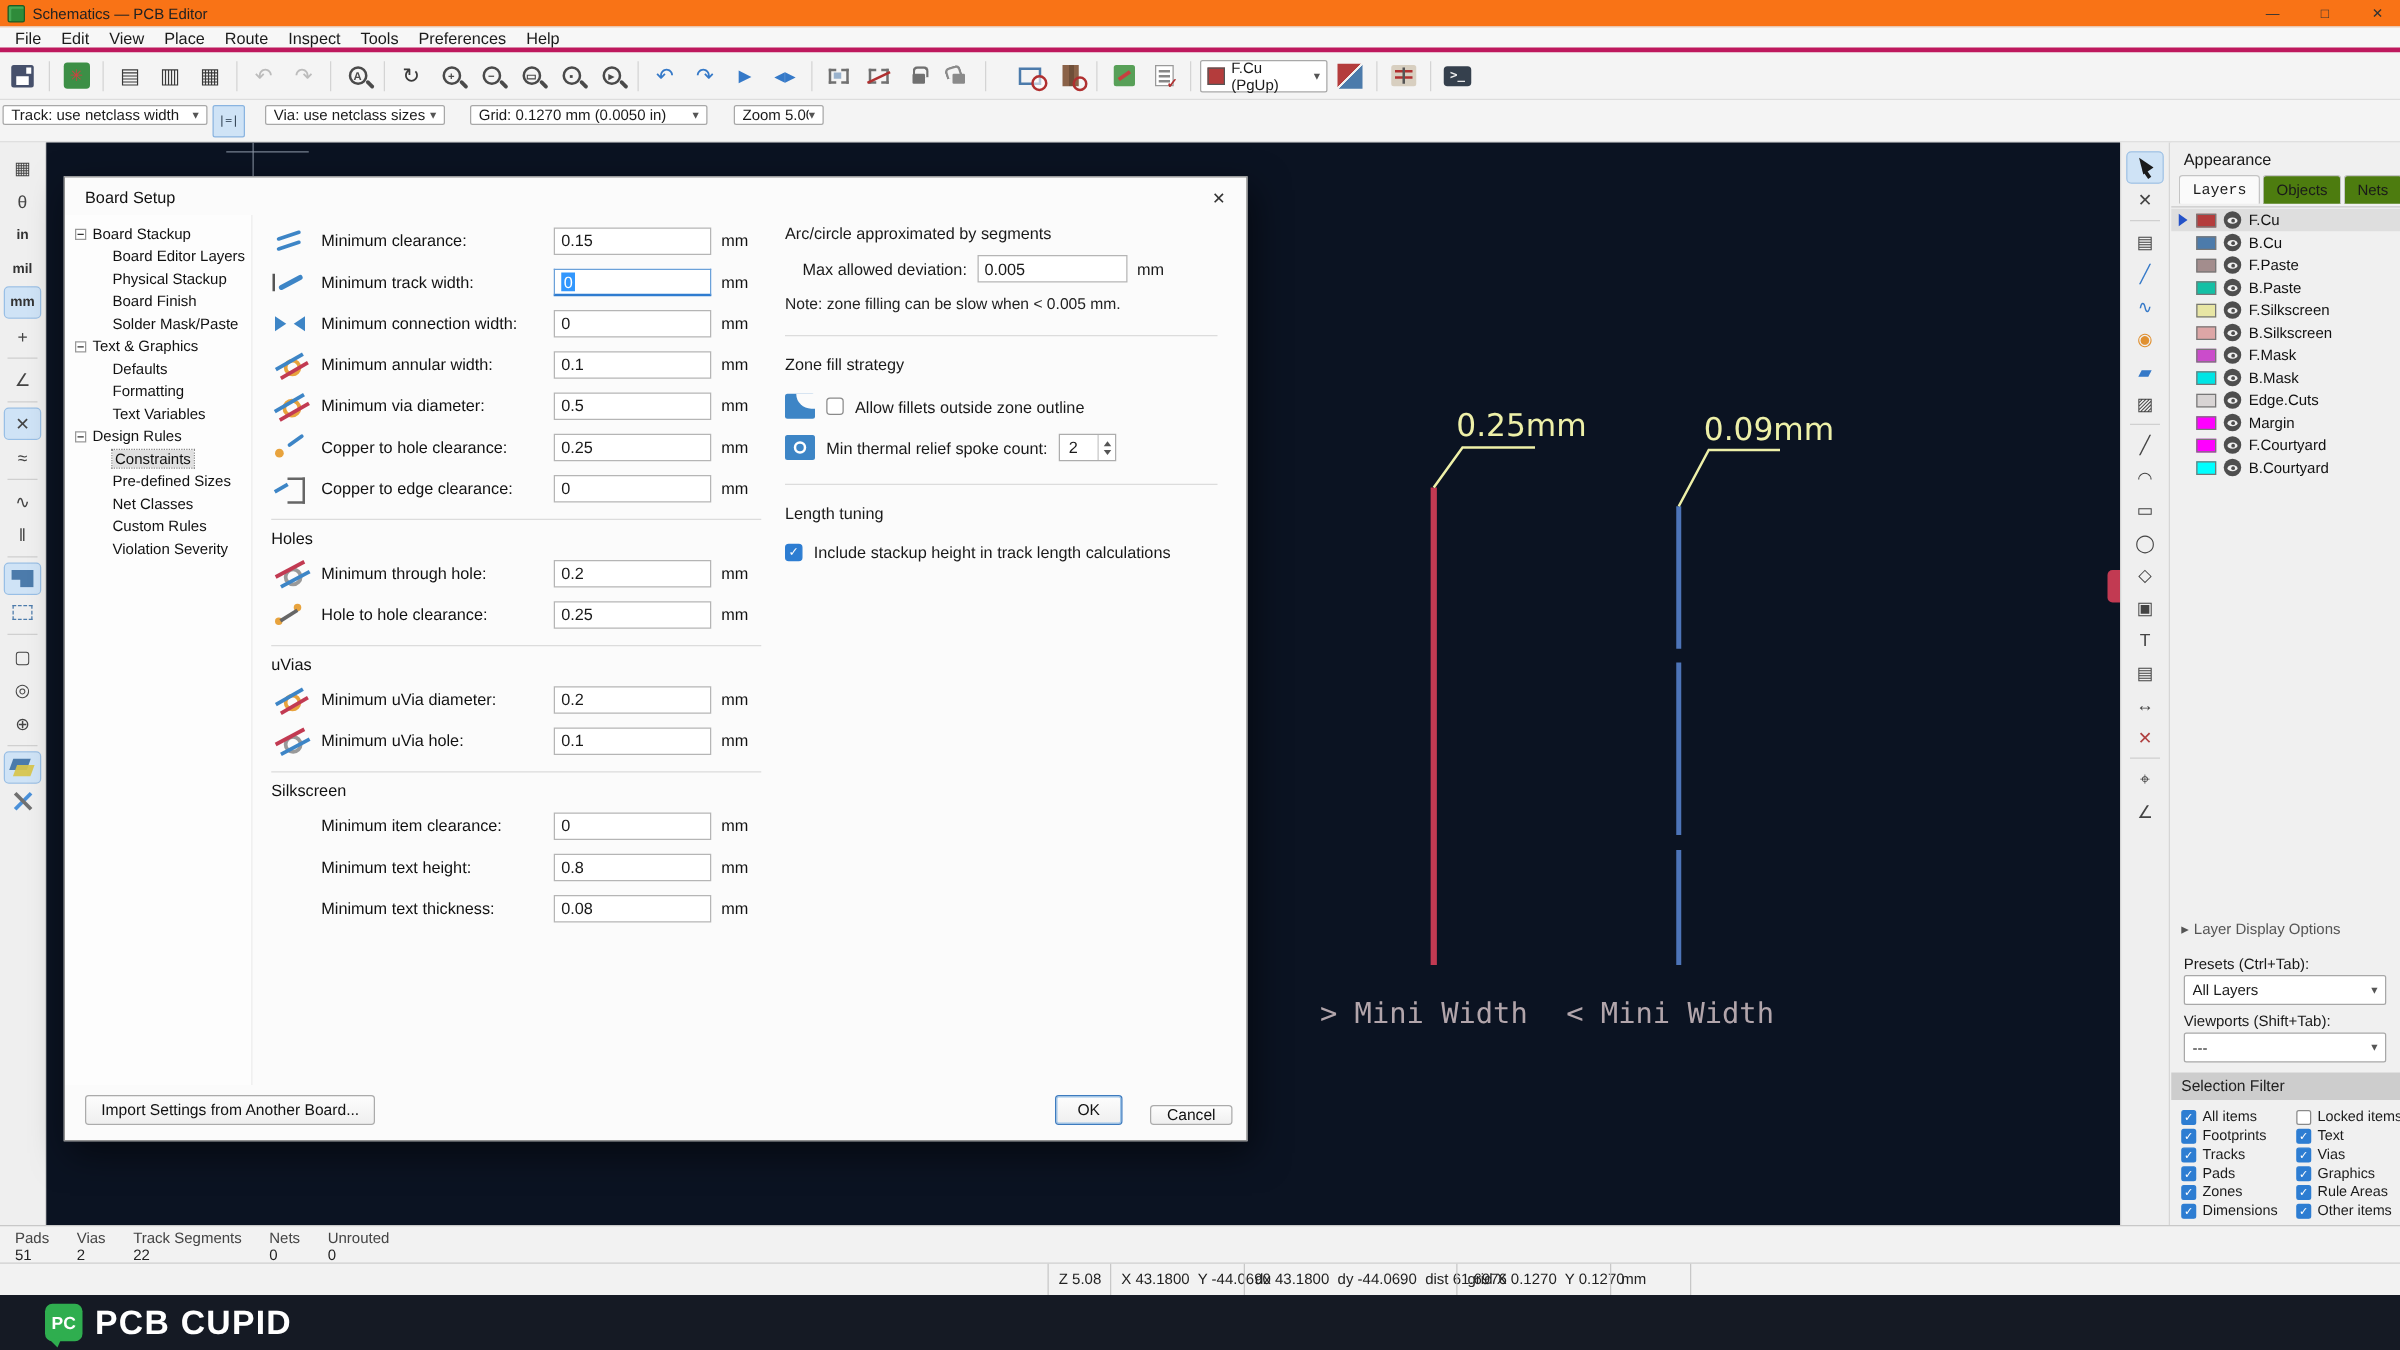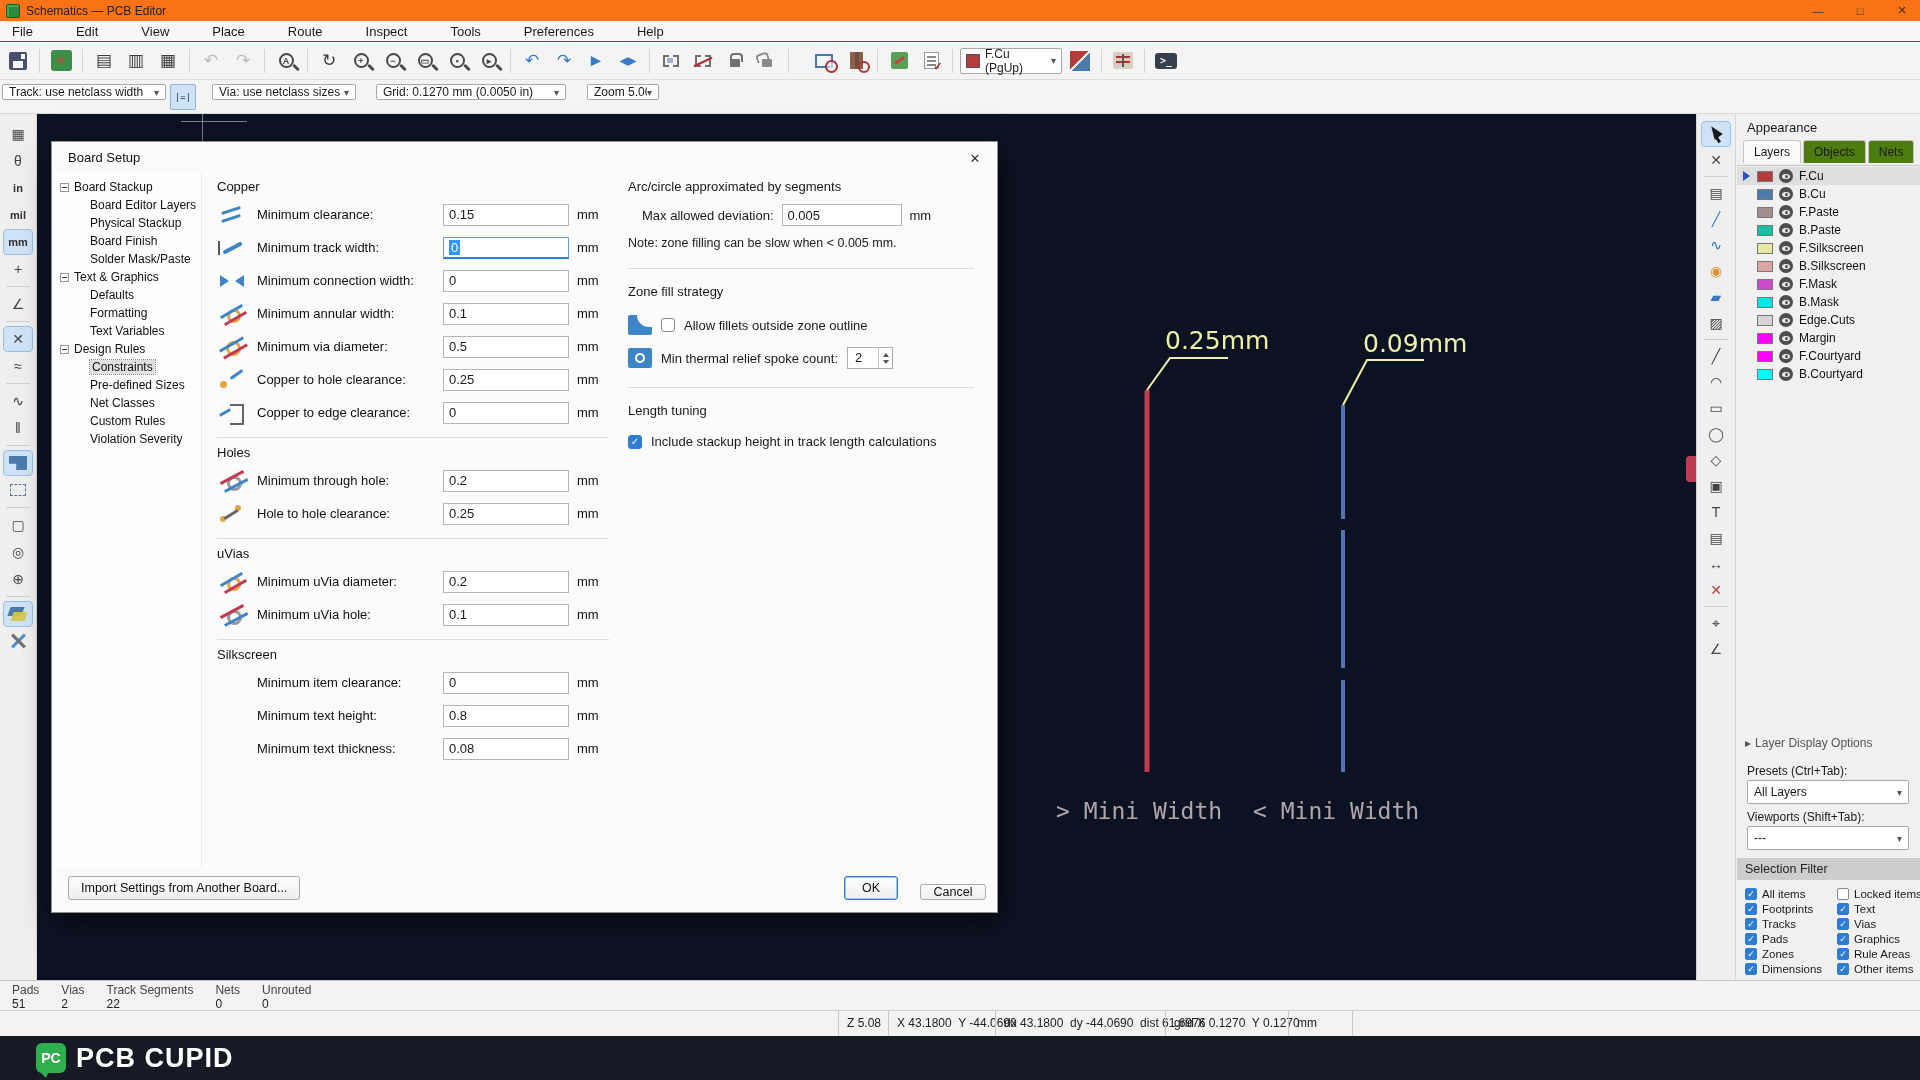--- a/index.html
+++ b/index.html
@@ -11,21 +11,21 @@
   #titlebar{position:absolute;left:0;top:0;width:100%;height:22px;background:#f97316;
             border-bottom:1px solid #e4e4e4;display:flex;align-items:center;padding-left:6px;gap:6px;}
   .appicon{width:14px;height:14px;background:#2e8b3a;border:1px solid #1c5c24;border-radius:2px;
            box-shadow:inset 2px 2px 0 #47a855;}
   #win-title{font-size:12px;color:#222;flex:1;}
   .wbtn{width:36px;height:21px;display:flex;align-items:center;justify-content:center;
         font-size:11px;color:#333;}
 
   
   #menubar{position:absolute;left:0;top:22px;width:100%;height:20px;background:#f7f7f7;
-           display:flex;align-items:center;padding-left:4px;font-size:13px;border-bottom:1px solid #be185d;gap:27px;}
+           display:flex;align-items:center;padding-left:4px;font-size:13px;border-bottom:4px solid #be185d;}
   .menu-item{padding:0 8px;height:100%;display:flex;align-items:center;}
 
   
   #toolbar-main{position:absolute;left:0;top:42px;width:100%;height:38px;background:#f4f4f4;
                 border-bottom:1px solid #dddddd;display:flex;align-items:center;padding-left:4px;gap:4px;}
   .tbtn{width:28px;height:28px;display:flex;align-items:center;justify-content:center;border-radius:3px;flex:0 0 auto;}
   .tg{font-size:17px;color:#3a3a3a;line-height:1;}
   .tg.blue{color:#3579c8;}
   .tg.greenbox{background:#3c8f46;color:#d04040;width:21px;height:21px;border-radius:3px;
                display:flex;align-items:center;justify-content:center;font-size:13px;}
@@ -193,21 +193,21 @@
   #btn-import{position:absolute;left:16px;bottom:12px;height:24px;padding:0 12px;}
   #btn-ok{position:absolute;left:792px;bottom:12px;width:54px;height:24px;border:1px solid #3d7bbf;box-shadow:inset 0 0 0 1px #9cc3e8;}
   #btn-cancel{position:absolute;left:868px;bottom:12px;width:66px;height:16px;}
 
   
   #right-panel{position:absolute;left:1737px;top:114px;width:183px;height:866px;background:#f0f0f0;font-size:12px;}
   #ap-title{position:absolute;left:10px;top:6px;font-size:13px;}
   #app-tabs{position:absolute;left:6px;top:26px;display:flex;}
   .atab{padding:4px 10px;border:1px solid #c4c4c4;border-bottom:none;background:#4d7c0f;margin-right:2px;
         border-radius:3px 3px 0 0;font-size:12px;}
-  .atab.on{background:#fafafa;}
+  .atab.on{background:#fafafa;font-family:Liberation Mono, monospace;}
   #tabline{position:absolute;left:0;top:51px;width:100%;height:1px;background:#c8c8c8;}
   #layers-list{position:absolute;left:0;top:53px;width:100%;}
   .lrow{display:flex;align-items:center;height:18px;padding-left:6px;gap:6px;}
   .lrow.cur{background:#dedede;}
   .curcell{width:8px;flex:0 0 8px;}
   .curArrow{width:0;height:0;border-top:5px solid transparent;border-bottom:5px solid transparent;border-left:7px solid #2452c8;}
   .sw{width:16px;height:11px;border:1px solid #777;flex:0 0 16px;}
   .eye{width:14px;height:14px;border-radius:50%;background:#4e4e4e;position:relative;flex:0 0 14px;}
   .eye::after{content:"";position:absolute;left:3px;top:4.5px;width:8px;height:5px;background:#f0f0f0;border-radius:50%;}
   .eye::before{content:"";position:absolute;left:5.5px;top:5.5px;width:3px;height:3px;background:#4e4e4e;border-radius:50%;z-index:1;}
@@ -745,21 +745,20 @@
         </div>
         <div class="trow child">
           <span class="tlab">Custom Rules</span>
         </div>
         <div class="trow child">
           <span class="tlab">Violation Severity</span>
         </div>
       </div>
     <div id="dlg-left-col">
         <div class="fsec">
-          <div class="ftitle">Copper</div>
           <div class="frow">
             <span class="fi fi-clearance"></span>
             <span class="flabel">Minimum clearance:</span>
             <div class="fin">
               <span class="val">0.15</span>
             </div>
             <span class="funit">mm</span>
           </div>
           <div class="frow">
             <span class="fi fi-track-width"></span>

